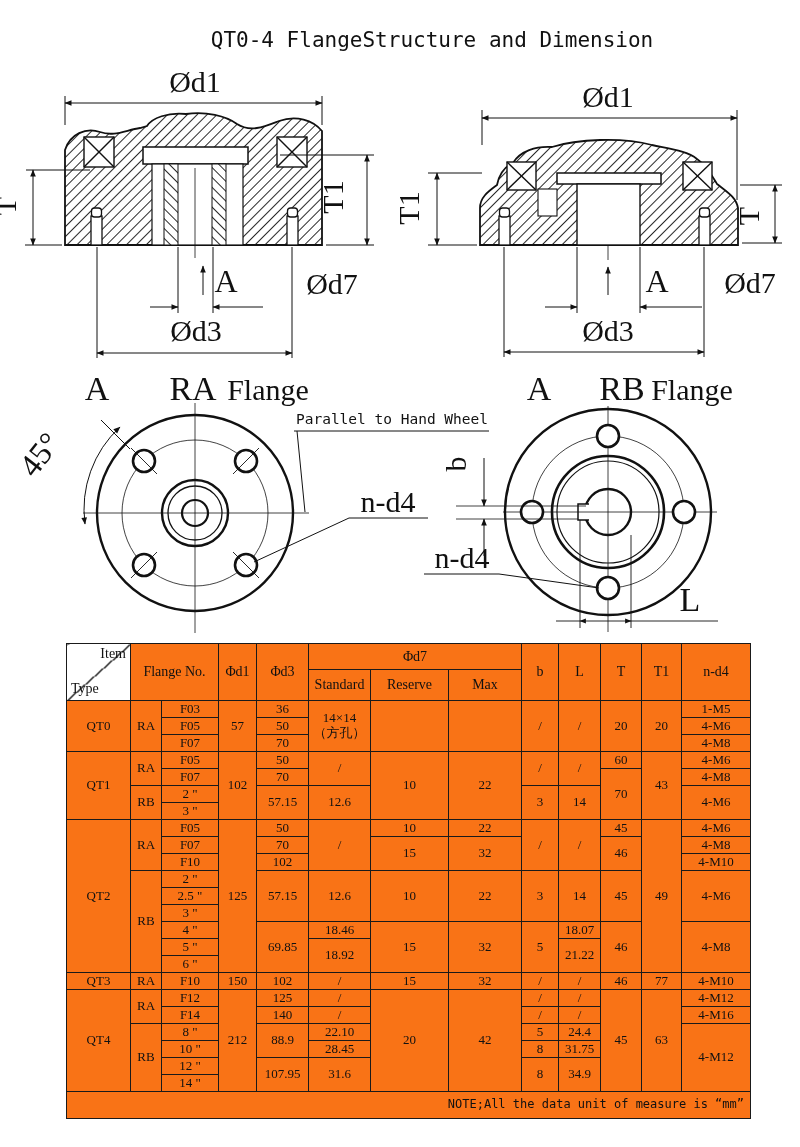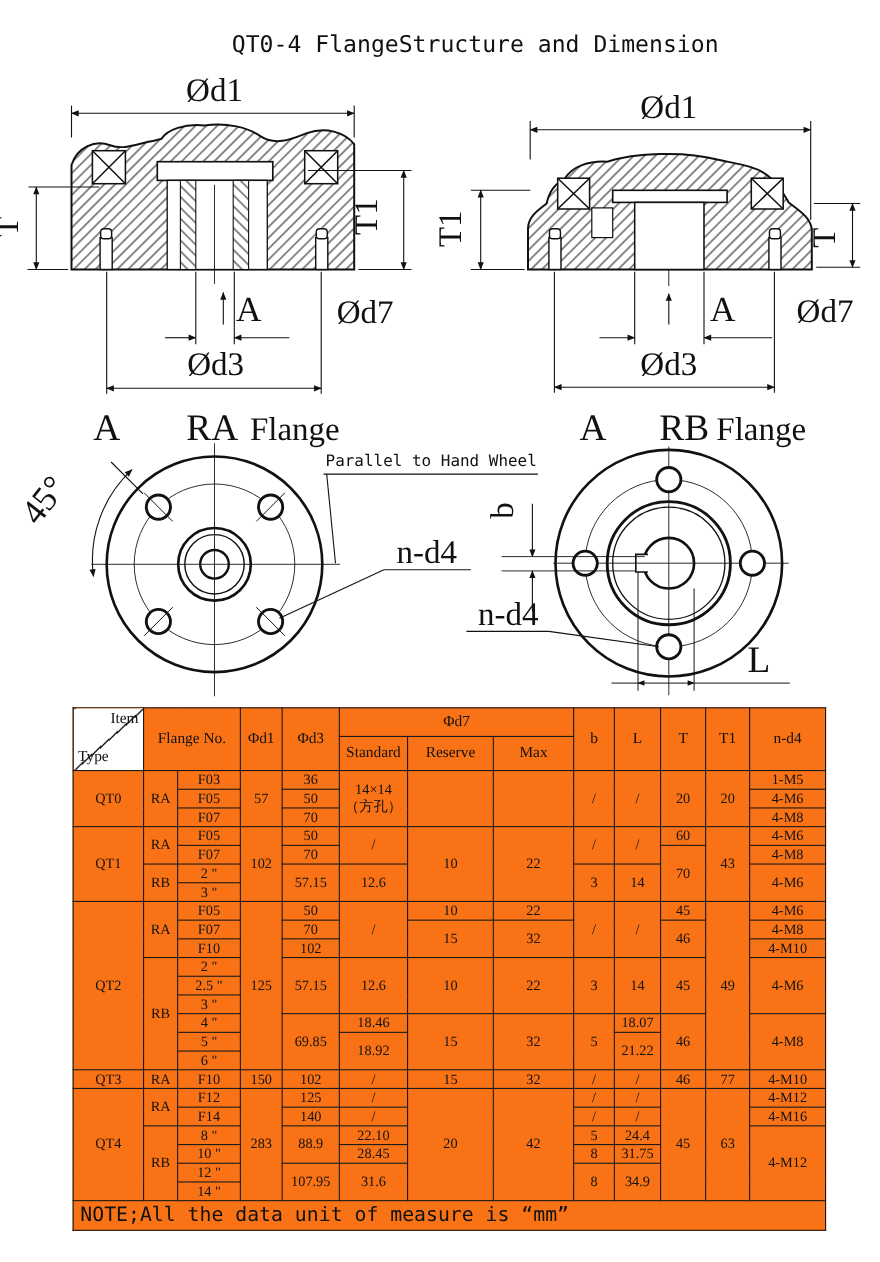--- a/index.html
+++ b/index.html
@@ -21,22 +21,22 @@
   }
   #spec-table td,#spec-table th{
     border:1px solid #1a1a1a;text-align:center;vertical-align:middle;
     padding:0;font-weight:normal;white-space:pre-line;line-height:1.12;overflow:hidden;
   }
   #spec-table th{font-size:14px;}
   #spec-table tr{height:17px;}
   #spec-table tr:nth-child(1){height:26px;}
   #spec-table tr:nth-child(2){height:31px;}
   #spec-table .note{
-    text-align:left;font-family:"DejaVu Sans Mono", monospace;
-    font-size:18px;padding:2px 6px;height:22px;
+    text-align:right;font-family:"DejaVu Sans Mono", monospace;
+    font-size:12px;padding:2px 6px;height:22px;
   }
   #spec-table .diag{
     position:relative;
     background:linear-gradient(to bottom right,
       #fff calc(50% - 0.7px), #1a1a1a calc(50% - 0.7px),
       #1a1a1a calc(50% + 0.7px), #fff calc(50% + 0.7px));
   }
   #spec-table .diag .di{position:absolute;top:2px;right:4px;}
   #spec-table .diag .dt{position:absolute;bottom:3px;left:4px;}
 </style>
@@ -404,21 +404,21 @@
         <td>/</td>
         <td>/</td>
         <td>46</td>
         <td>77</td>
         <td>4-M10</td>
       </tr>
       <tr>
         <td rowspan="6">QT4</td>
         <td rowspan="2">RA</td>
         <td>F12</td>
-        <td rowspan="6">283</td>
+        <td rowspan="6">212</td>
         <td>125</td>
         <td>/</td>
         <td rowspan="6">20</td>
         <td rowspan="6">42</td>
         <td>/</td>
         <td>/</td>
         <td rowspan="6">45</td>
         <td rowspan="6">63</td>
         <td>4-M12</td>
       </tr>

